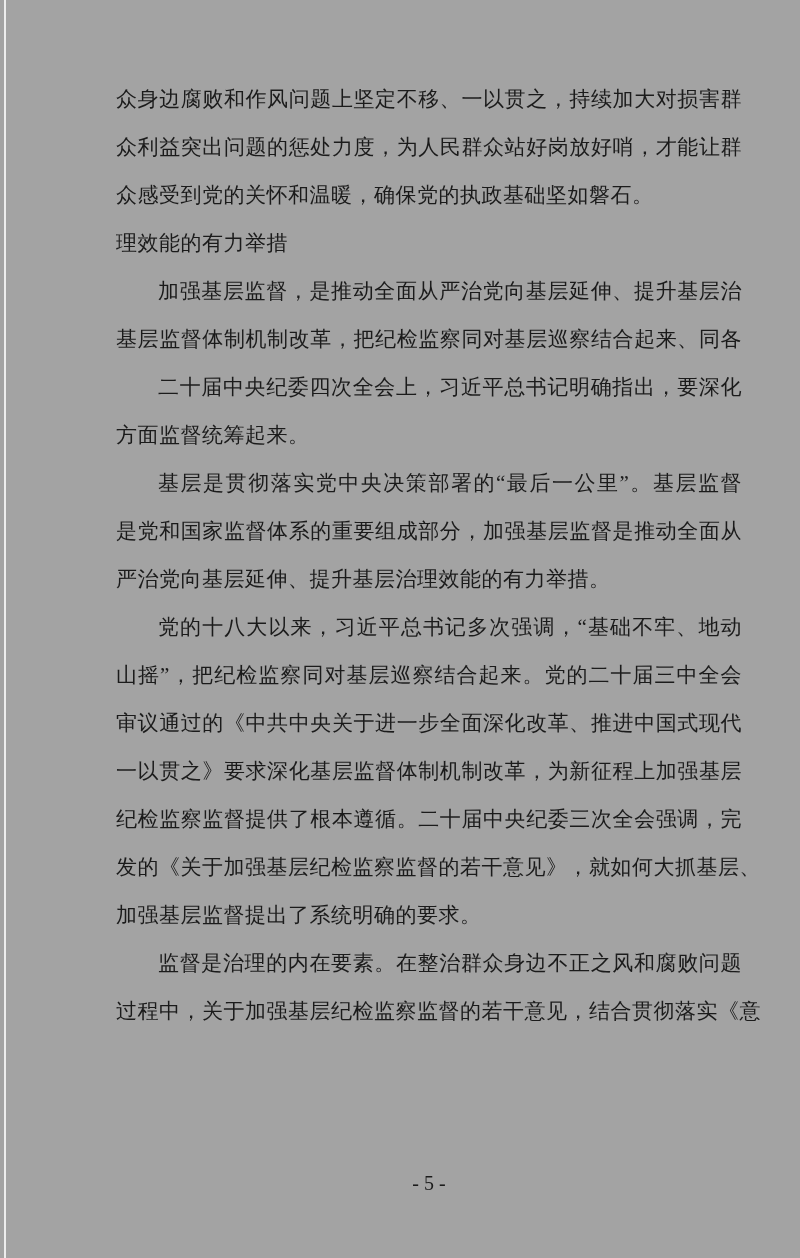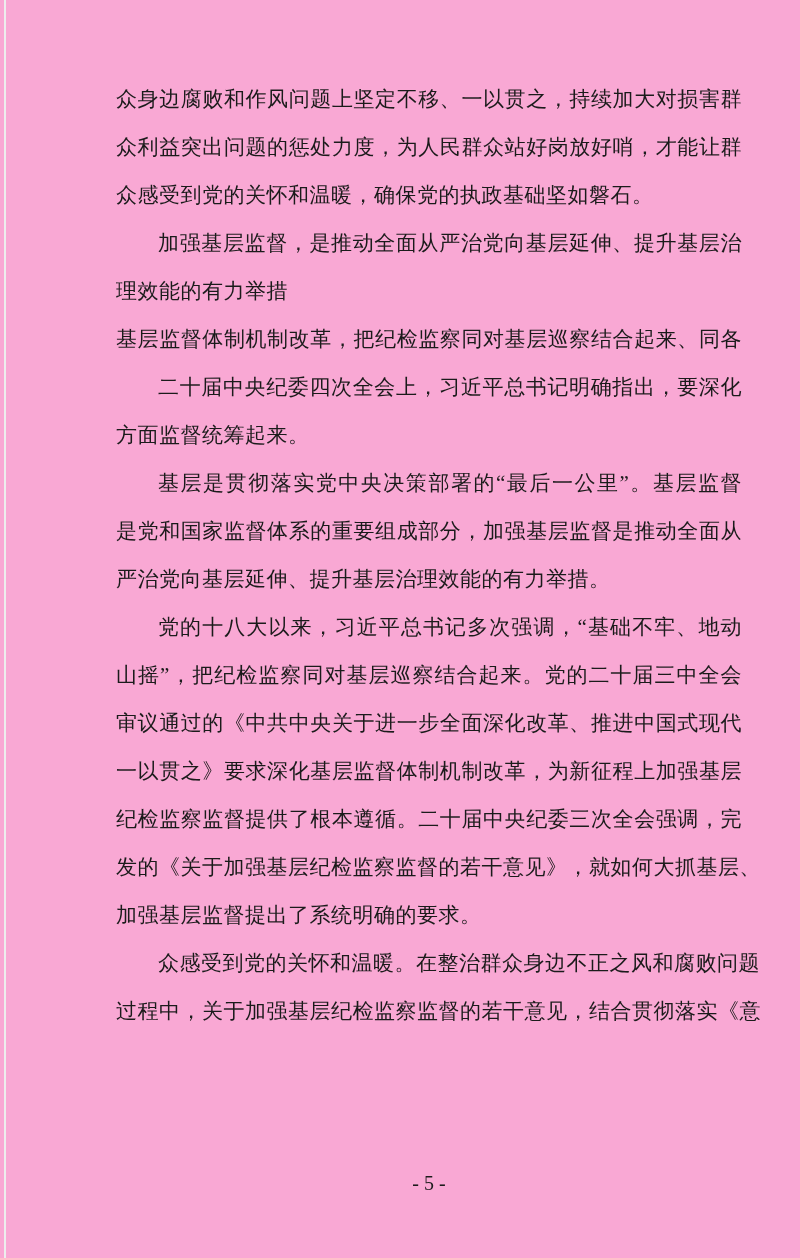--- a/index.html
+++ b/index.html
@@ -7,21 +7,21 @@
     padding: 0;
     width: 800px;
     height: 1258px;
     background: #ffffff;
     overflow: hidden;
   }
   .page {
     position: relative;
     width: 800px;
     height: 1258px;
-    background: #f9a8d4;
+    background: #a3a3a3;
     font-family: "Liberation Serif", "DejaVu Serif", serif;
   }
   .left-edge {
     position: absolute;
     left: 4px;
     top: 0;
     width: 2px;
     height: 1258px;
     background: #ededed;
   }
@@ -68,22 +68,22 @@
 
 <div class="page">
   <div class="left-edge"></div>
   <div class="content" style="color: rgb(27, 27, 27);">
       <div class="paragraph">
         <div class="line">众身边腐败和作风问题上坚定不移、一以贯之，持续加大对损害群</div>
         <div class="line">众利益突出问题的惩处力度，为人民群众站好岗放好哨，才能让群</div>
         <div class="line last">众感受到党的关怀和温暖，确保党的执政基础坚如磐石。</div>
       </div>
       <div class="paragraph heading">
+        <div class="line last">理效能的有力举措</div>
         <div class="line indent">加强基层监督，是推动全面从严治党向基层延伸、提升基层治</div>
-        <div class="line last">理效能的有力举措</div>
       </div>
       <div class="paragraph">
         <div class="line">基层监督体制机制改革，把纪检监察同对基层巡察结合起来、同各</div>
         <div class="line indent">二十届中央纪委四次全会上，习近平总书记明确指出，要深化</div>
         <div class="line last">方面监督统筹起来。</div>
       </div>
       <div class="paragraph">
         <div class="line indent">基层是贯彻落实党中央决策部署的“最后一公里”。基层监督</div>
         <div class="line">是党和国家监督体系的重要组成部分，加强基层监督是推动全面从</div>
         <div class="line last">严治党向基层延伸、提升基层治理效能的有力举措。</div>
@@ -91,20 +91,20 @@
       <div class="paragraph">
         <div class="line indent">党的十八大以来，习近平总书记多次强调，“基础不牢、地动</div>
         <div class="line">山摇”，把纪检监察同对基层巡察结合起来。党的二十届三中全会</div>
         <div class="line">审议通过的《中共中央关于进一步全面深化改革、推进中国式现代</div>
         <div class="line">一以贯之》要求深化基层监督体制机制改革，为新征程上加强基层</div>
         <div class="line">纪检监察监督提供了根本遵循。二十届中央纪委三次全会强调，完</div>
         <div class="line">发的《关于加强基层纪检监察监督的若干意见》，就如何大抓基层、</div>
         <div class="line last">加强基层监督提出了系统明确的要求。</div>
       </div>
       <div class="paragraph">
-        <div class="line indent">众感受到党的关怀和温暖。在整治群众身边不正之风和腐败问题</div>
+        <div class="line indent">监督是治理的内在要素。在整治群众身边不正之风和腐败问题</div>
         <div class="line last">过程中，关于加强基层纪检监察监督的若干意见，结合贯彻落实《意</div>
       </div>
     </div>
   <div class="footer">
     <span>- 5 -</span>
   </div>
 </div>
 
 </body></html>

